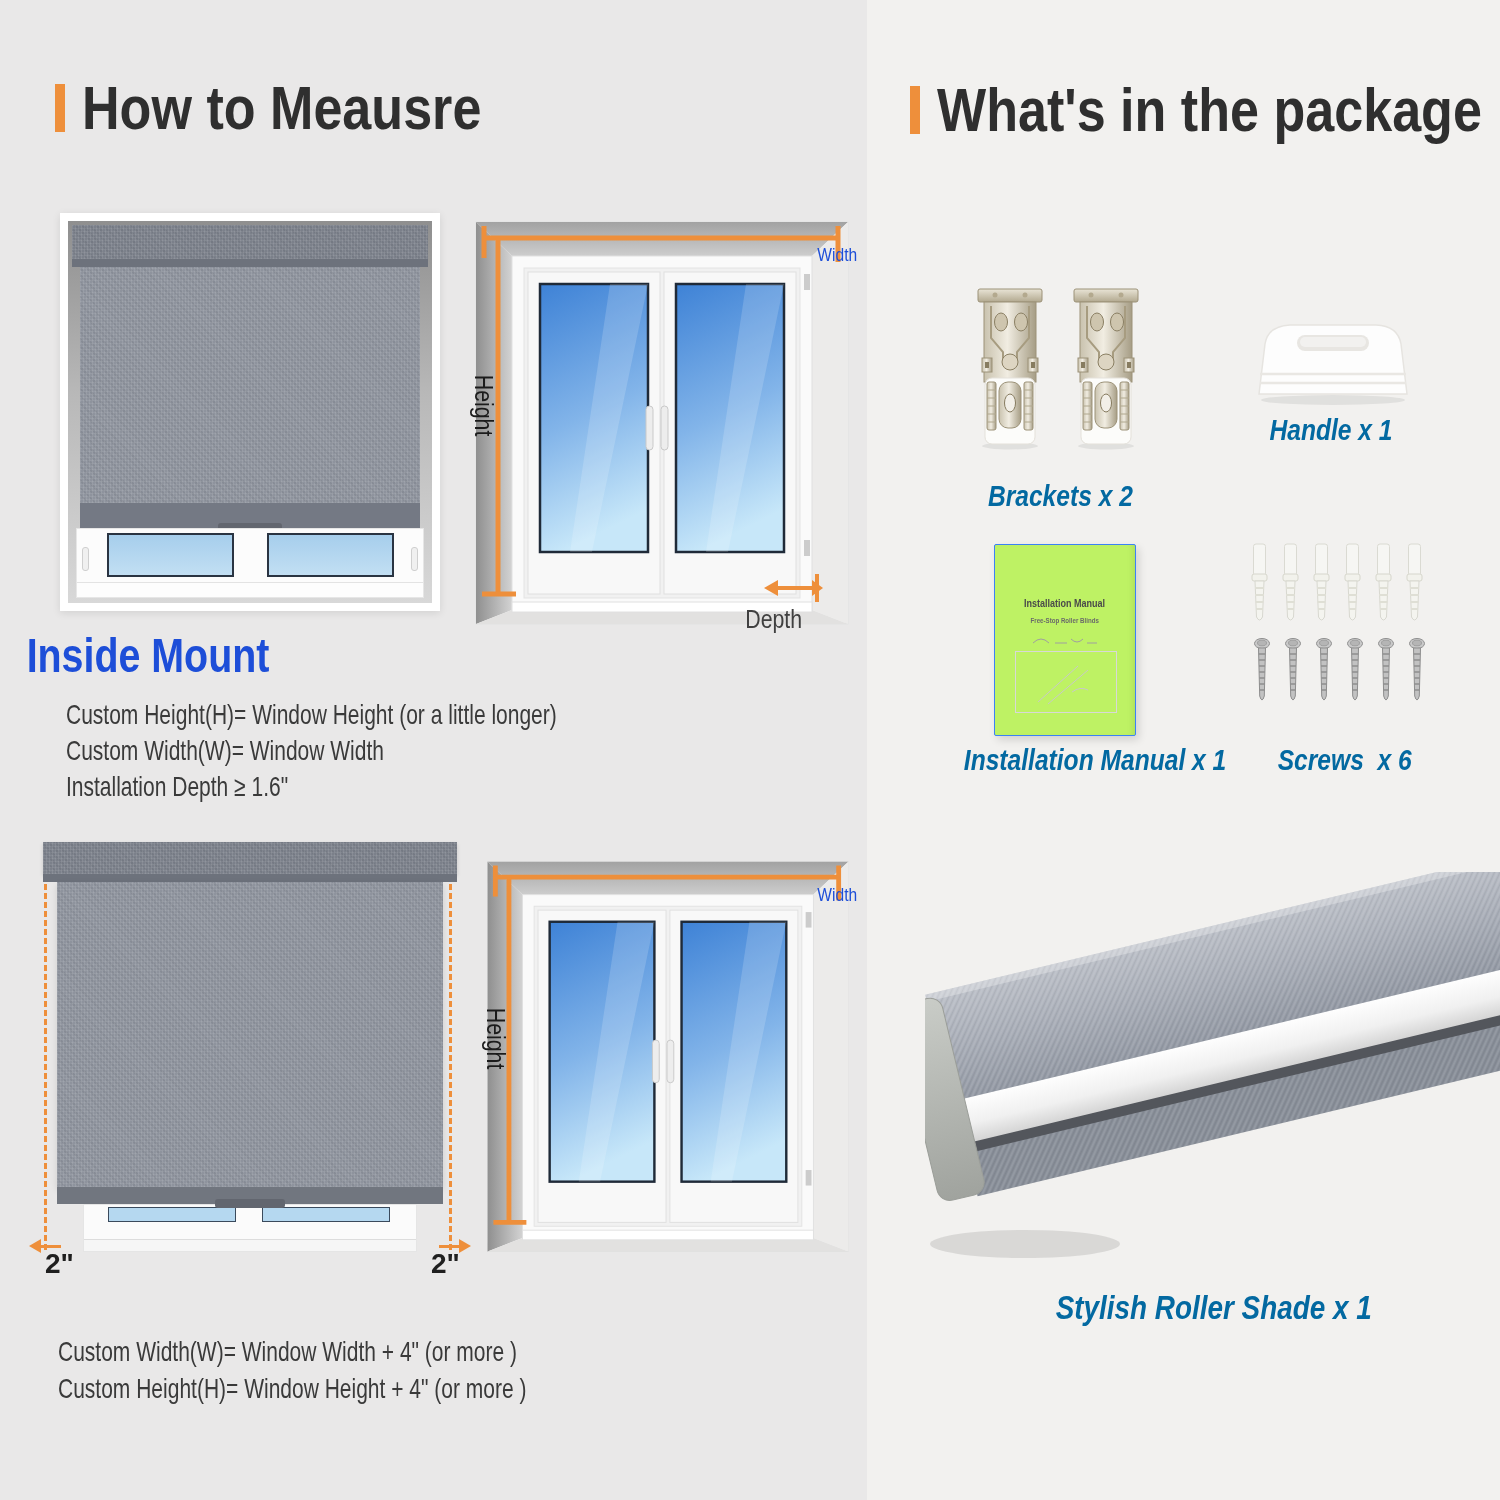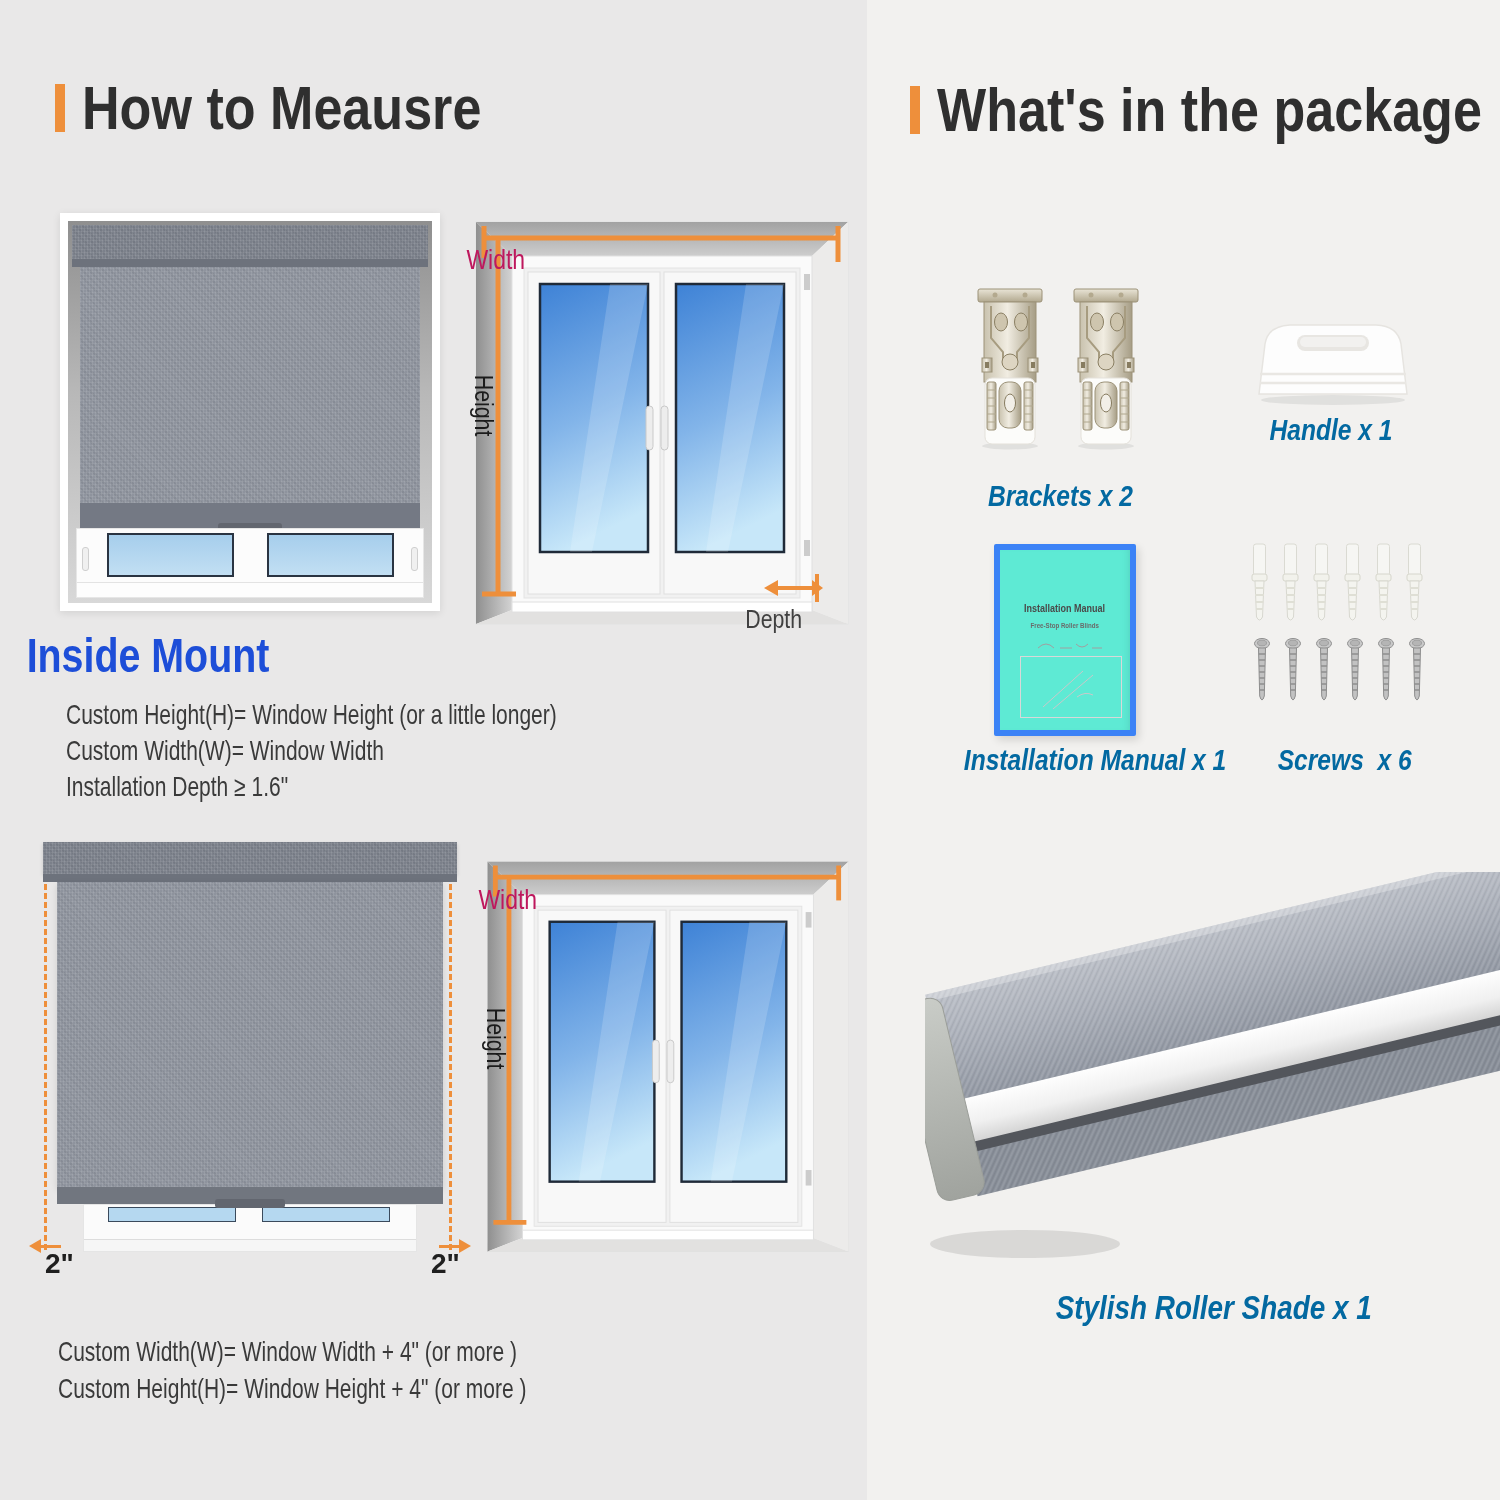--- a/index.html
+++ b/index.html
@@ -62,32 +62,32 @@
   .dash{position:absolute;top:44px;height:366px;width:0;border-left:3px dashed #EE8F3B;}
   .arrow-line{position:absolute;top:405px;width:22px;height:3px;background:#EE8F3B;}
   .tri{position:absolute;top:399px;width:0;height:0;border-top:7px solid transparent;
        border-bottom:7px solid transparent;}
   .tri.left{border-right:12px solid #EE8F3B;}
   .tri.right{border-left:12px solid #EE8F3B;}
   .offset-lbl{position:absolute;top:408px;font-size:28px;font-weight:700;color:#1F1F1F;}
 
   
   .diagram{position:absolute;}
-  .lbl-width{position:absolute;left:0;right:0;top:34px;text-align:left;font-size:28px;color:#be185d;}
+  .lbl-width{position:absolute;left:0;right:0;top:34px;text-align:right;font-size:19px;color:#1d4ed8;}
   .lbl-height{position:absolute;left:-30px;width:110px;height:28px;text-align:center;
               font-size:26px;color:#1B1B1B;transform:rotate(90deg);}
   .lbl-depth{position:absolute;left:244px;top:394px;width:140px;text-align:center;
              font-size:26px;color:#404040;}
 
   
   .pkg-label{position:absolute;text-align:center;font-style:italic;font-weight:700;
              font-size:30px;color:#0369a1;white-space:pre;}
   .pkg-label.big{font-size:34px;}
-  .manual{position:absolute;left:994px;top:544px;width:142px;height:192px;background:#5eead4;
-          border:6px solid #3b82f6;border-radius:2px;
+  .manual{position:absolute;left:994px;top:544px;width:142px;height:192px;background:#bef264;
+          border:1px solid #3b82f6;border-radius:2px;
           box-shadow:3px 4px 8px rgba(0,0,0,.13), inset -6px 0 8px -6px rgba(0,0,0,.12);}
   .m-title{position:absolute;left:0;right:0;top:52px;text-align:center;font-size:11px;
            font-weight:700;color:#4A4A4A;}
   .m-sub{position:absolute;left:0;right:0;top:71px;text-align:center;font-size:7.5px;
          font-weight:700;color:#6A6A6A;}
   .m-sig{position:absolute;left:36px;top:88px;}
   .m-box{position:absolute;left:20px;top:106px;width:102px;height:62px;border:1px solid #D8D8D8;}
   svg{display:block;}
 </style>
 </head>

